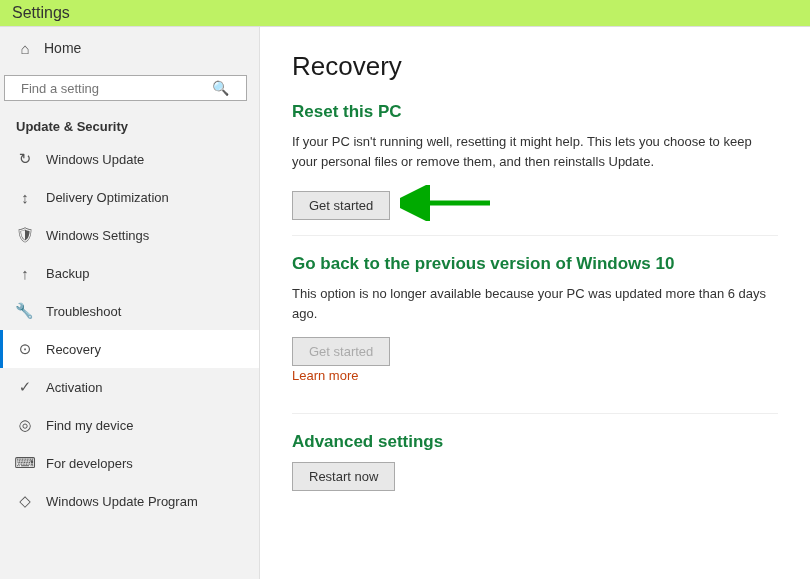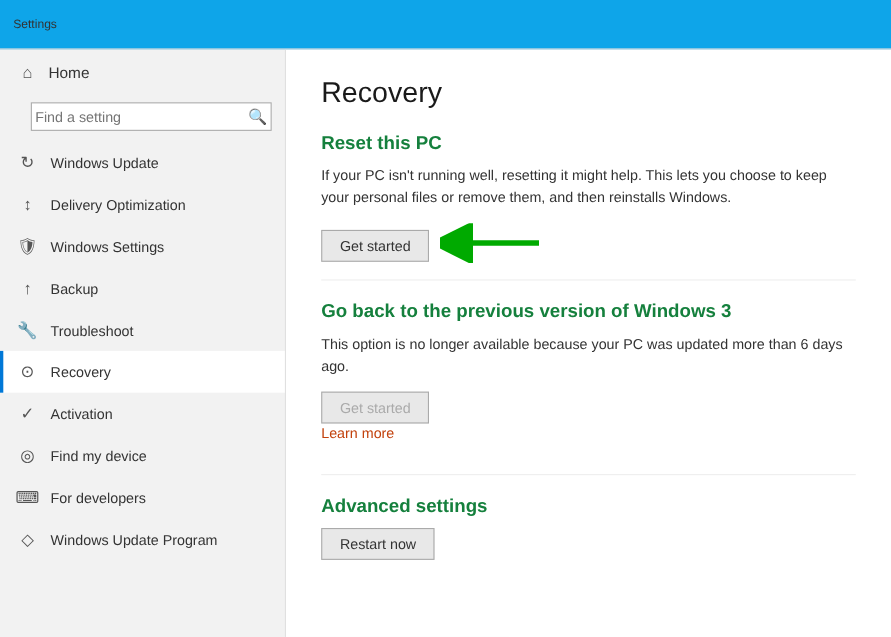--- a/index.html
+++ b/index.html
@@ -6,23 +6,23 @@
     body {
       font-family: 'Segoe UI', Arial, sans-serif;
       background: #f2f2f2;
       display: flex;
       flex-direction: column;
       height: 579px;
       width: 810px;
       overflow: hidden;
     }
     .title-bar {
-      background: #0ea5e9;
-      padding: 16px 12px;
-      font-size: 11px;
+      background: #bef264;
+      padding: 4px 12px;
+      font-size: 16px;
       color: #333;
       border-bottom: 1px solid #ddd;
     }
     .main-layout {
       display: flex;
       flex: 1;
       overflow: hidden;
     }
     
     .sidebar {
@@ -37,26 +37,26 @@
     .sidebar-home {
       display: flex;
       align-items: center;
       padding: 12px 16px;
       font-size: 14px;
       color: #333;
       cursor: pointer;
       gap: 10px;
     }
     .search-box {
-      margin: 6px 12px 10px 28px;
+      margin: 6px 12px 10px 4px;
       display: flex;
       align-items: center;
       border: 1px solid #aaa;
       background: #fff;
-      padding: 4px 3px;
+      padding: 4px 16px;
     }
     .search-box input {
       border: none;
       outline: none;
       flex: 1;
       font-size: 13px;
       background: transparent;
       color: #555;
     }
     .search-icon-btn {
@@ -174,20 +174,21 @@
     <div class="sidebar-home">
       <span class="sidebar-icon">⌂</span>
       <span>Home</span>
     </div>
 
     <div class="search-box">
       <input type="text" placeholder="Find a setting" style="">
       <span class="search-icon-btn">🔍</span>
     </div>
 
+    <div class="sidebar-section-header">Update &amp; Security</div>
 
     <div class="sidebar-item">
       <span class="sidebar-icon">↻</span>
       <span>Windows Update</span>
     </div>
 
     <div class="sidebar-item">
       <span class="sidebar-icon">↕</span>
       <span>Delivery Optimization</span>
     </div>
@@ -232,41 +233,41 @@
       <span>Windows Update Program</span>
     </div>
   </nav>
 
   <main class="main-content">
 
     <h1 class="page-title">Recovery</h1>
 
     <section>
       <h2 class="section-title">Reset this PC</h2>
-      <p class="section-desc">If your PC isn't running well, resetting it might help. This lets you choose to keep your personal files or remove them, and then reinstalls Windows.</p>
+      <p class="section-desc">If your PC isn't running well, resetting it might help. This lets you choose to keep your personal files or remove them, and then reinstalls Update.</p>
       <div class="btn-row">
         <button class="btn">Get started</button>
 
         <span class="arrow-annotation">
           <svg width="100" height="36" viewBox="0 0 100 36">
             <defs>
               <marker id="arrowhead" markerWidth="8" markerHeight="8" refX="4" refY="4" orient="auto">
                 <polygon points="0 0, 8 4, 0 8" fill="#00aa00"></polygon>
               </marker>
             </defs>
             <line x1="90" y1="18" x2="10" y2="18" stroke="#00aa00" stroke-width="5" marker-end="url(#arrowhead)"></line>
           </svg>
         </span>
       </div>
     </section>
 
     <hr class="section-divider">
 
     <section>
-      <h2 class="section-title">Go back to the previous version of Windows 3</h2>
+      <h2 class="section-title">Go back to the previous version of Windows 10</h2>
       <p class="section-desc">This option is no longer available because your PC was updated more than 6 days ago.</p>
       <button class="btn" disabled="">Get started</button>
       <br>
       <a class="learn-more">Learn more</a>
     </section>
 
     <hr class="section-divider">
 
     <section>
       <h2 class="section-title">Advanced settings</h2>

